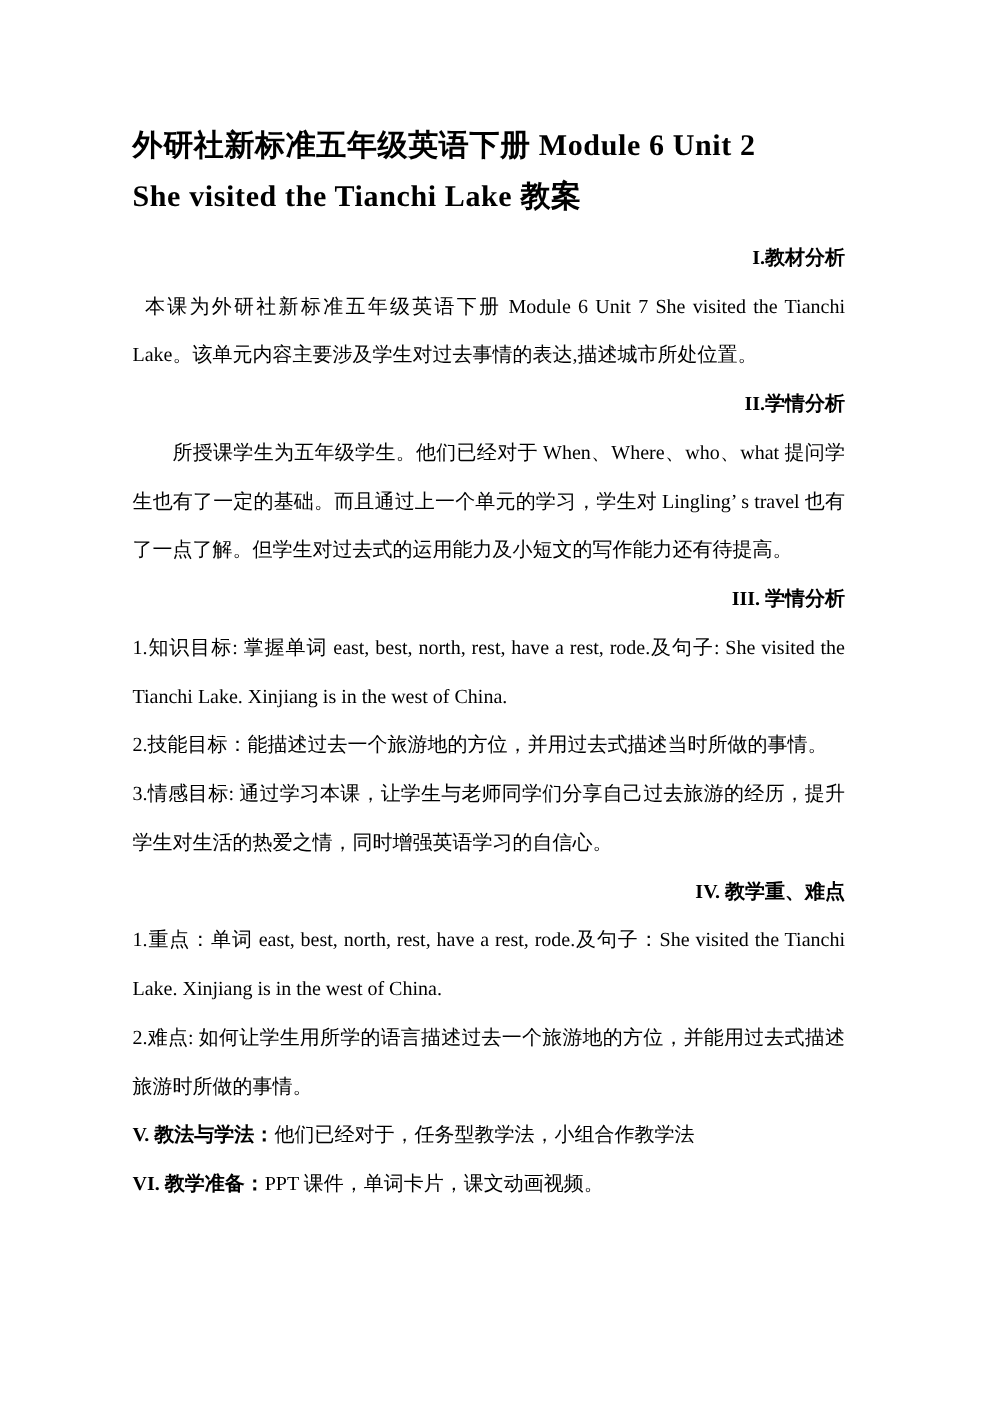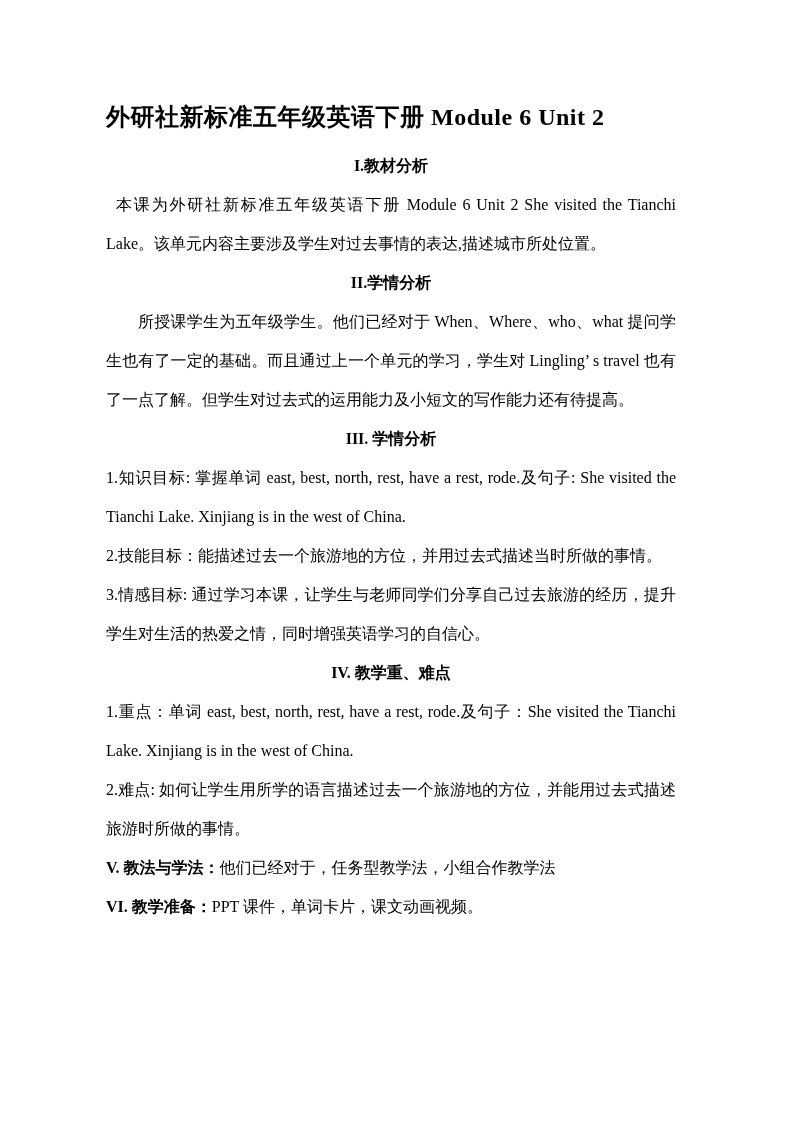--- a/index.html
+++ b/index.html
@@ -35,41 +35,42 @@
   }
   .doc-body h2,
   .doc-body p {
     margin: 0;
     font-size: 16px;
     line-height: 39px;
     text-align: justify;
   }
   .doc-body h2 {
     font-weight: bold;
-    text-align: center;
+    text-align: right;
   }
   .para { font-weight: normal; }
   .indent-sm { text-indent: 10px; }
   .indent-lg { text-indent: 32px; }
   .inline-heading { font-weight: bold; }
 </style>
 </head>
 <body>
 
 <div class="page">
 
   <h1 class="doc-title">
     <span class="title-line">外研社新标准五年级英语下册 Module 6 Unit 2</span>
+    <span class="title-line">She visited the Tianchi Lake 教案</span>
   </h1>
 
   <div class="doc-body">
 
     <section>
       <h2>I.教材分析</h2>
-      <p class="para indent-sm">本课为外研社新标准五年级英语下册 Module 6 Unit 2 She visited the Tianchi Lake。该单元内容主要涉及学生对过去事情的表达,描述城市所处位置。</p>
+      <p class="para indent-sm">本课为外研社新标准五年级英语下册 Module 6 Unit 7 She visited the Tianchi Lake。该单元内容主要涉及学生对过去事情的表达,描述城市所处位置。</p>
     </section>
 
     <section>
       <h2>II.学情分析</h2>
       <p class="para indent-lg">所授课学生为五年级学生。他们已经对于 When、Where、who、what 提问学生也有了一定的基础。而且通过上一个单元的学习，学生对 Lingling’ s travel 也有了一点了解。但学生对过去式的运用能力及小短文的写作能力还有待提高。</p>
     </section>
 
     <section>
       <h2>III. 学情分析</h2>
       <p class="para">1.知识目标: 掌握单词 east, best, north, rest, have a rest, rode.及句子: She visited the Tianchi Lake. Xinjiang is in the west of China.</p>

